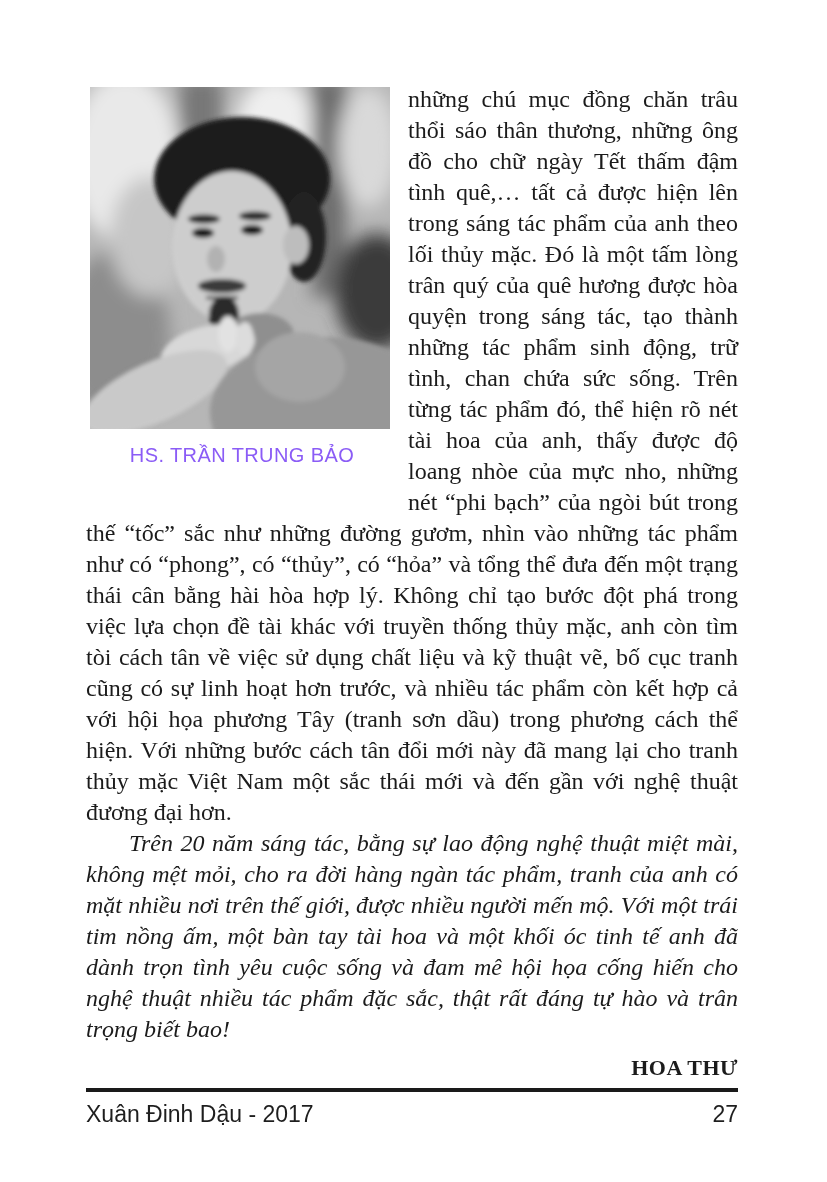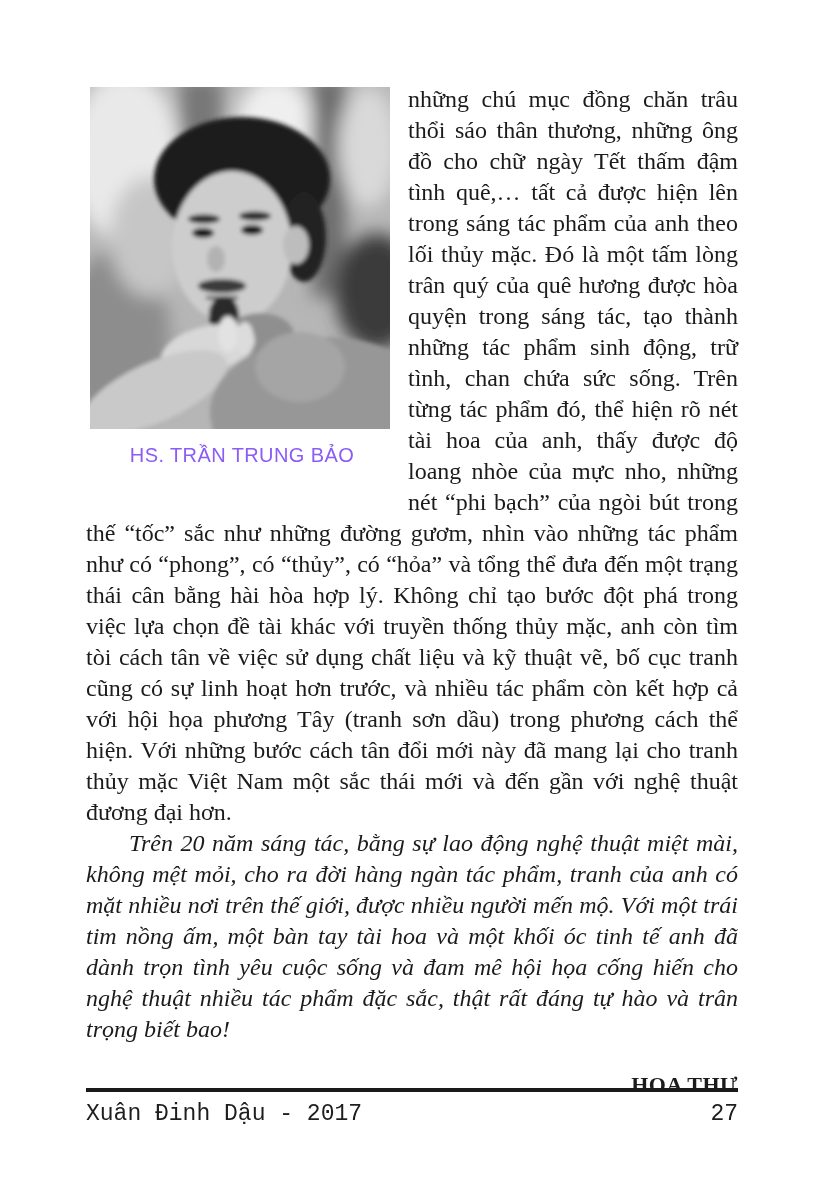--- a/index.html
+++ b/index.html
@@ -37,33 +37,33 @@
     color:#8b5cf6;
     white-space:nowrap;
   }
   p { margin:0; }
   .p2 { text-indent:43px;font-style:italic; }
   .byline {
     text-align:right;
     font-weight:bold;
     font-size:22px;
     letter-spacing:0.5px;
-    margin-top:24px;
+    margin-top:7px;
     clear:right;
   }
   .footer {
     position:absolute;
     left:86px; top:1088px;
     width:652px;
     border-top:4px solid #1a1a1a;
     padding-top:9px;
     display:flex;
     justify-content:space-between;
     align-items:baseline;
-    font-family:Liberation Mono, monospace;
+    font-family:Liberation Sans, sans-serif;
     font-size:23px;
     color:#1e1e1e;
   }
 </style>
 </head>
 <body>
 
 <div class="page">
 
   <div class="content">

